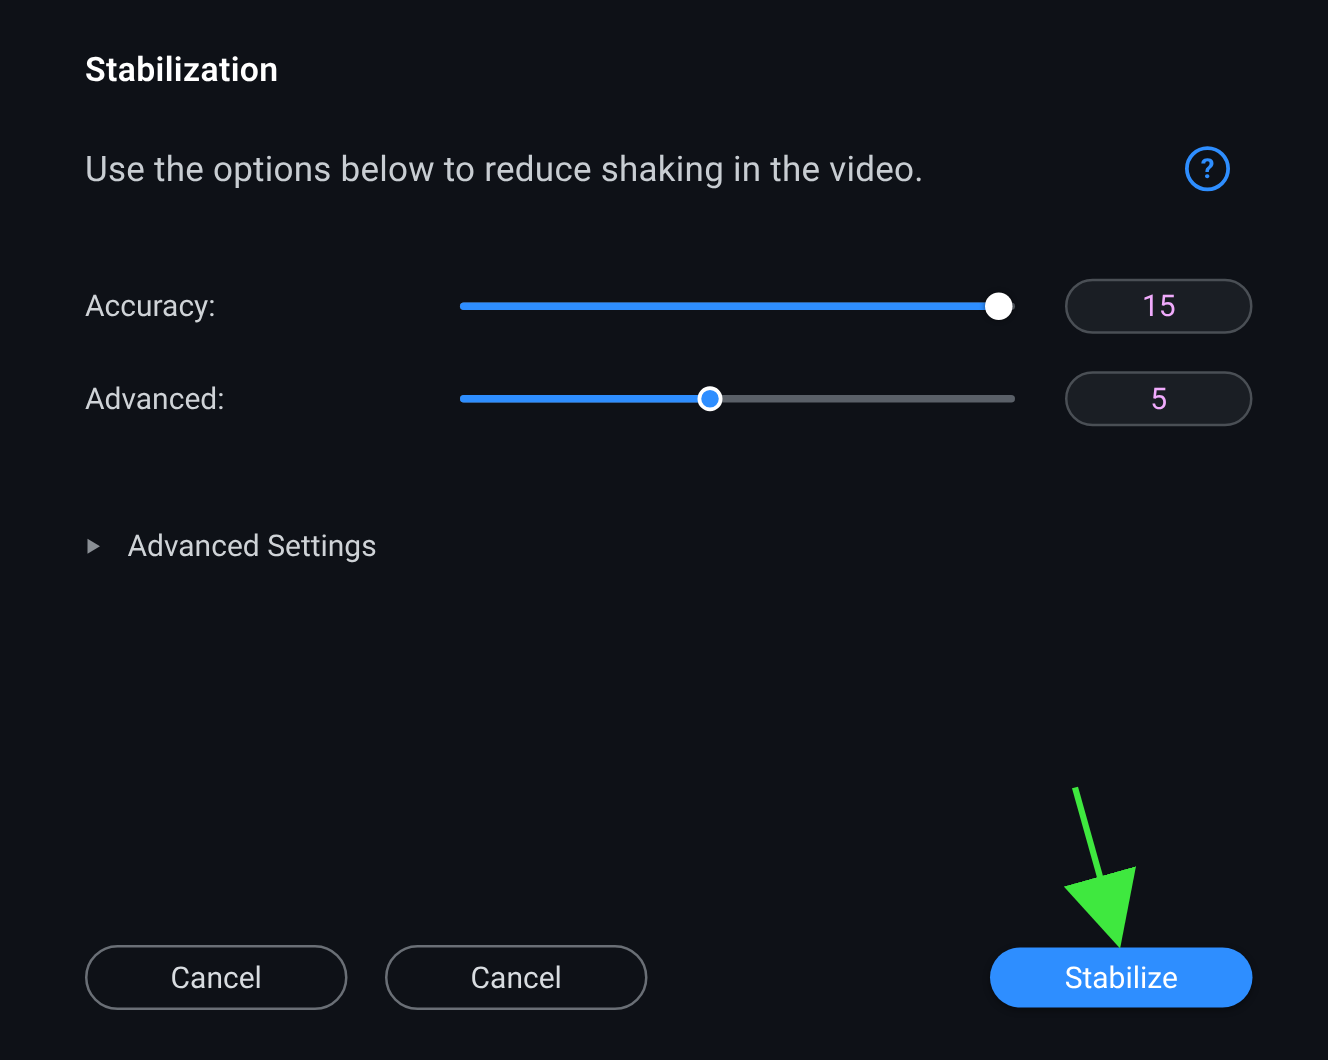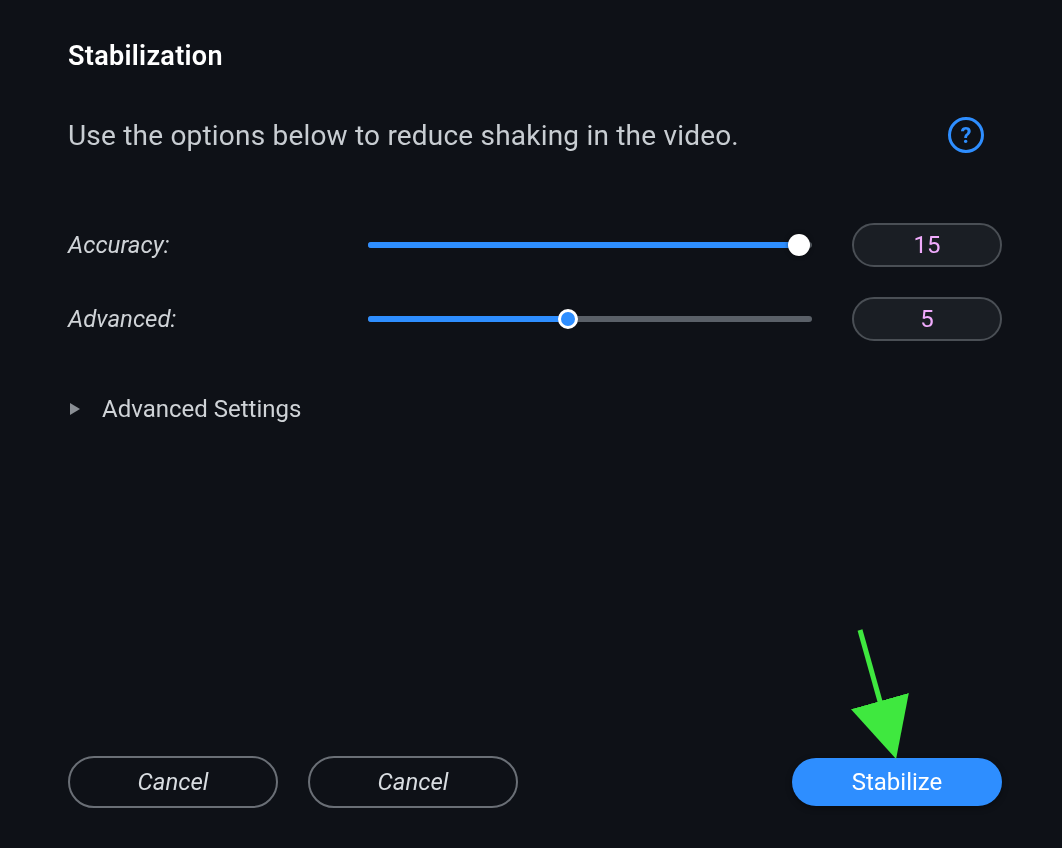--- a/index.html
+++ b/index.html
@@ -53,21 +53,20 @@
     }
     .slider-row {
       display: flex;
       align-items: center;
       margin-bottom: 30px;
     }
     .slider-label {
       width: 300px;
       color: #cfd3d7;
       font-size: 24px;
-      font-style: italic;
     }
     .slider-wrap {
       flex: 1;
       position: relative;
       height: 32px;
       display: flex;
       align-items: center;
     }
     .slider-track {
       width: 100%;
@@ -103,21 +102,21 @@
       font-size: 24px;
       border: 2px solid #4a4f55;
       background: #1a1e24;
       border-radius: 26px;
       padding: 6px 0;
       cursor: text;
     }
     .advanced-row {
       display: flex;
       align-items: center;
-      margin-top: 24px;
+      margin-top: 52px;
       cursor: pointer;
       color: #cfd3d7;
       font-size: 24px;
     }
     .adv-chevron {
       margin-right: 20px;
       display: inline-flex;
       align-items: center;
     }
     .button-row {
@@ -132,21 +131,20 @@
       font-size: 24px;
       padding: 10px 30px;
       border-radius: 30px;
       cursor: pointer;
       user-select: none;
     }
     .btn-outline {
       border: 2px solid #6a6f76;
       color: #d8dce0;
       margin-right: 30px;
-      font-style: italic;
     }
     .btn-primary {
       background: #2e8eff;
       color: #ffffff;
       margin-left: auto;
       box-shadow: 0 2px 6px rgba(0,0,0,0.4);
     }
     .annot-arrow {
       position: absolute;
       pointer-events: none;

